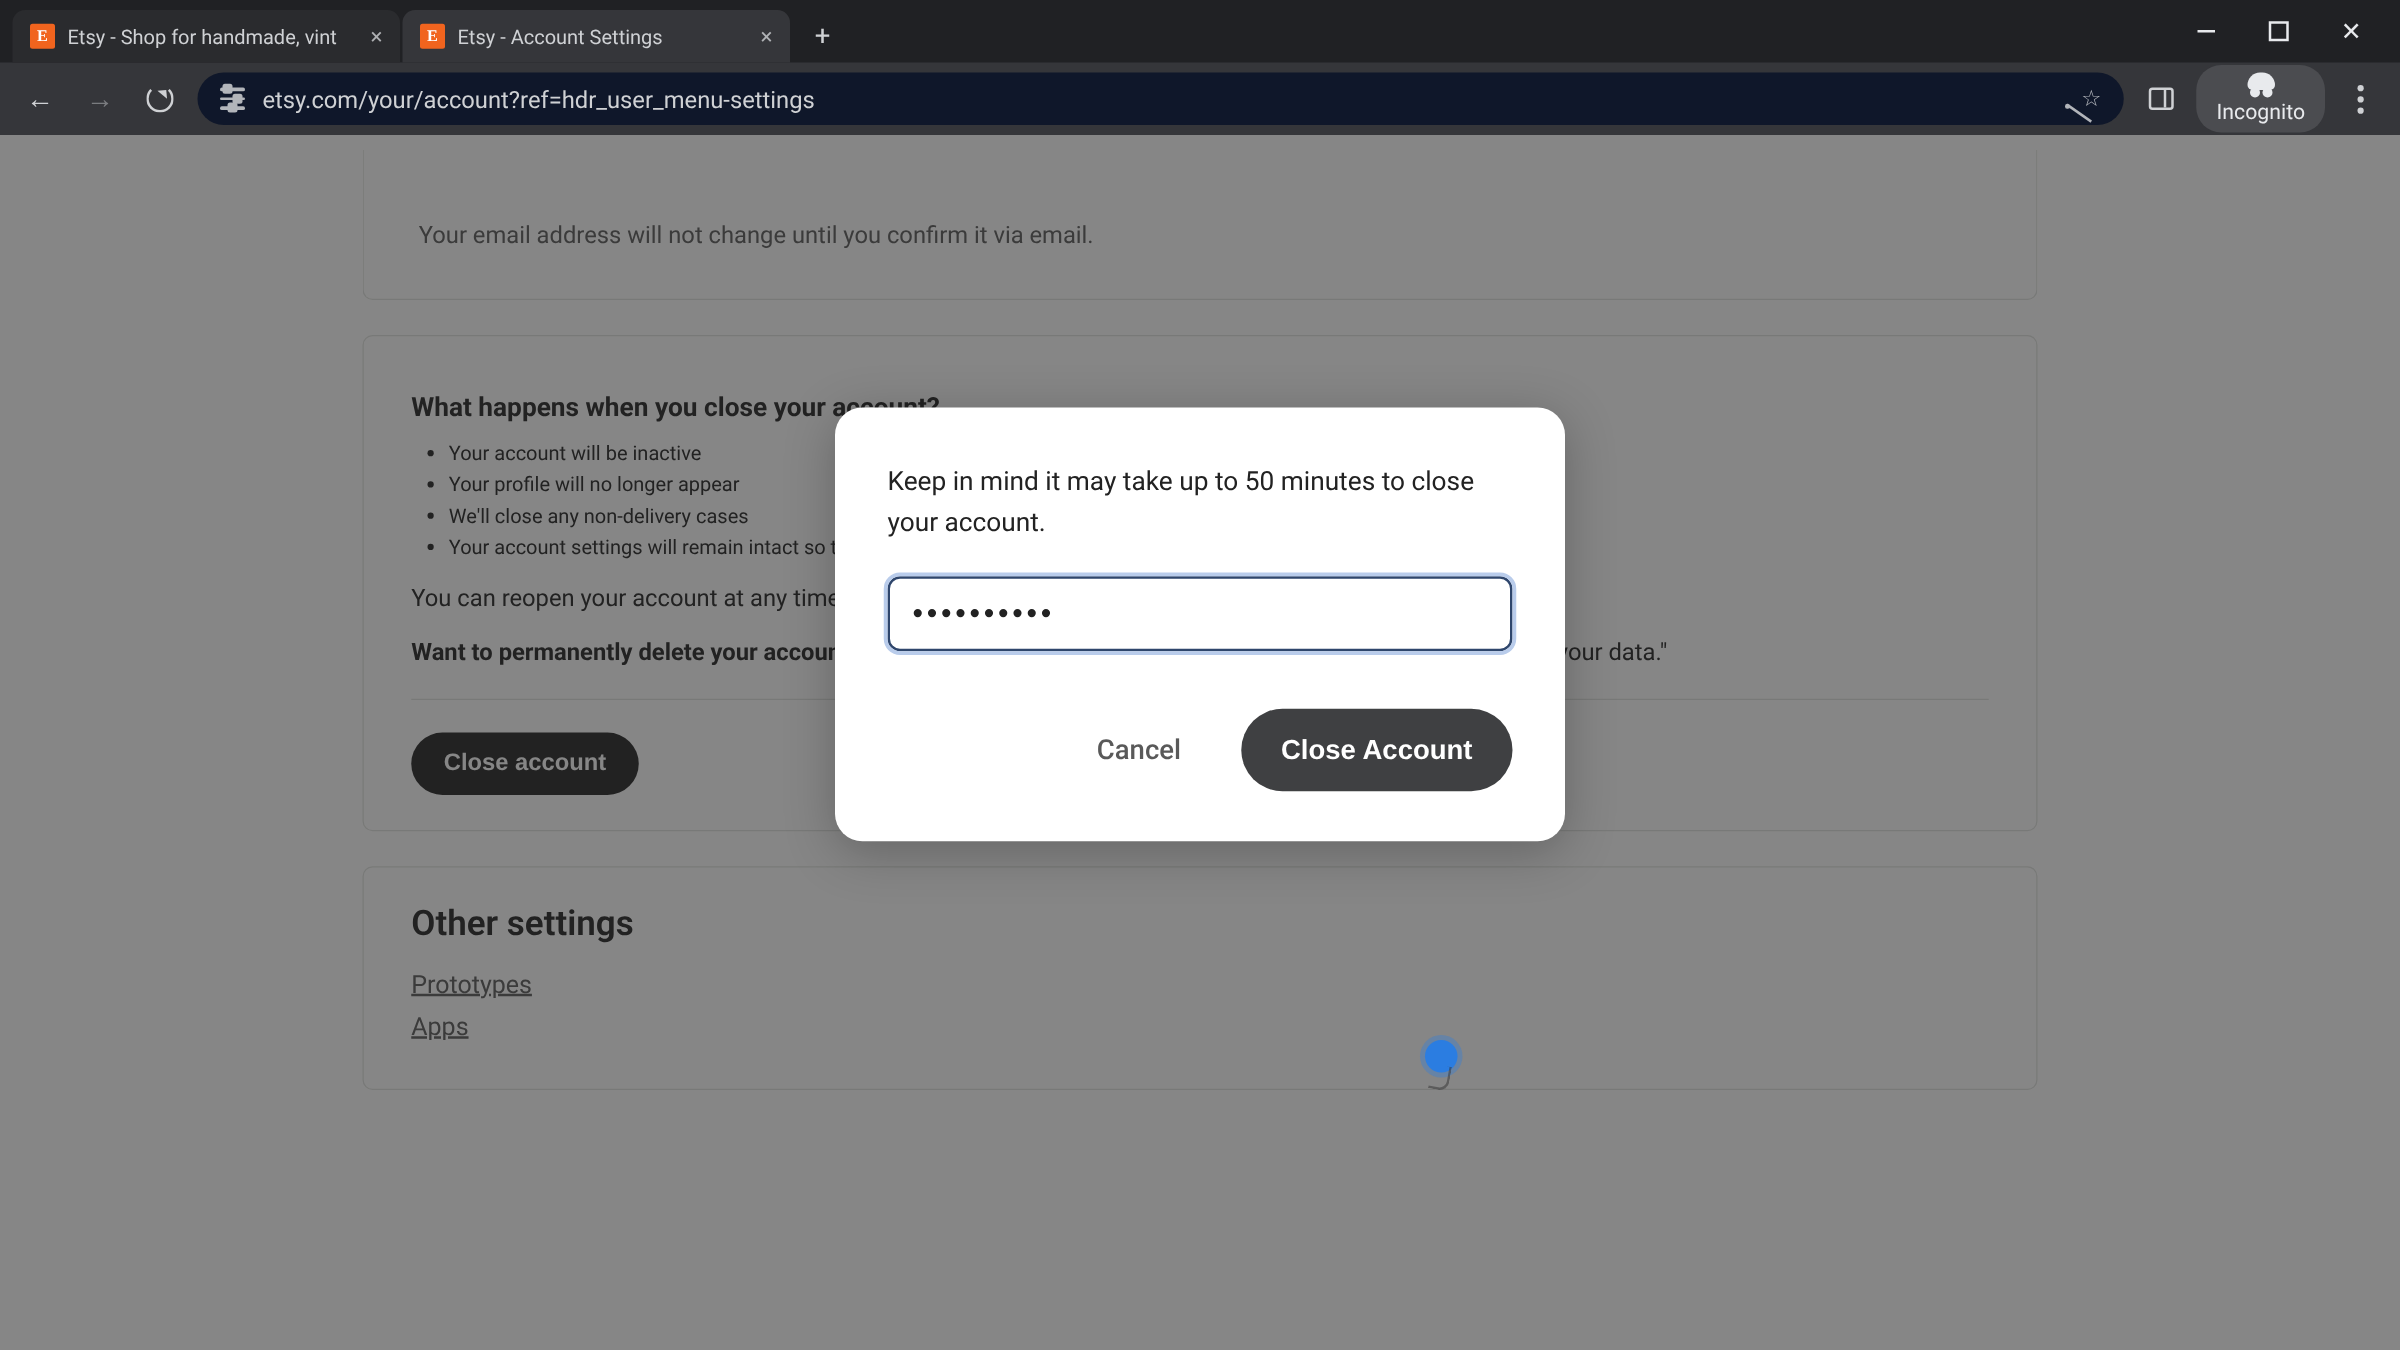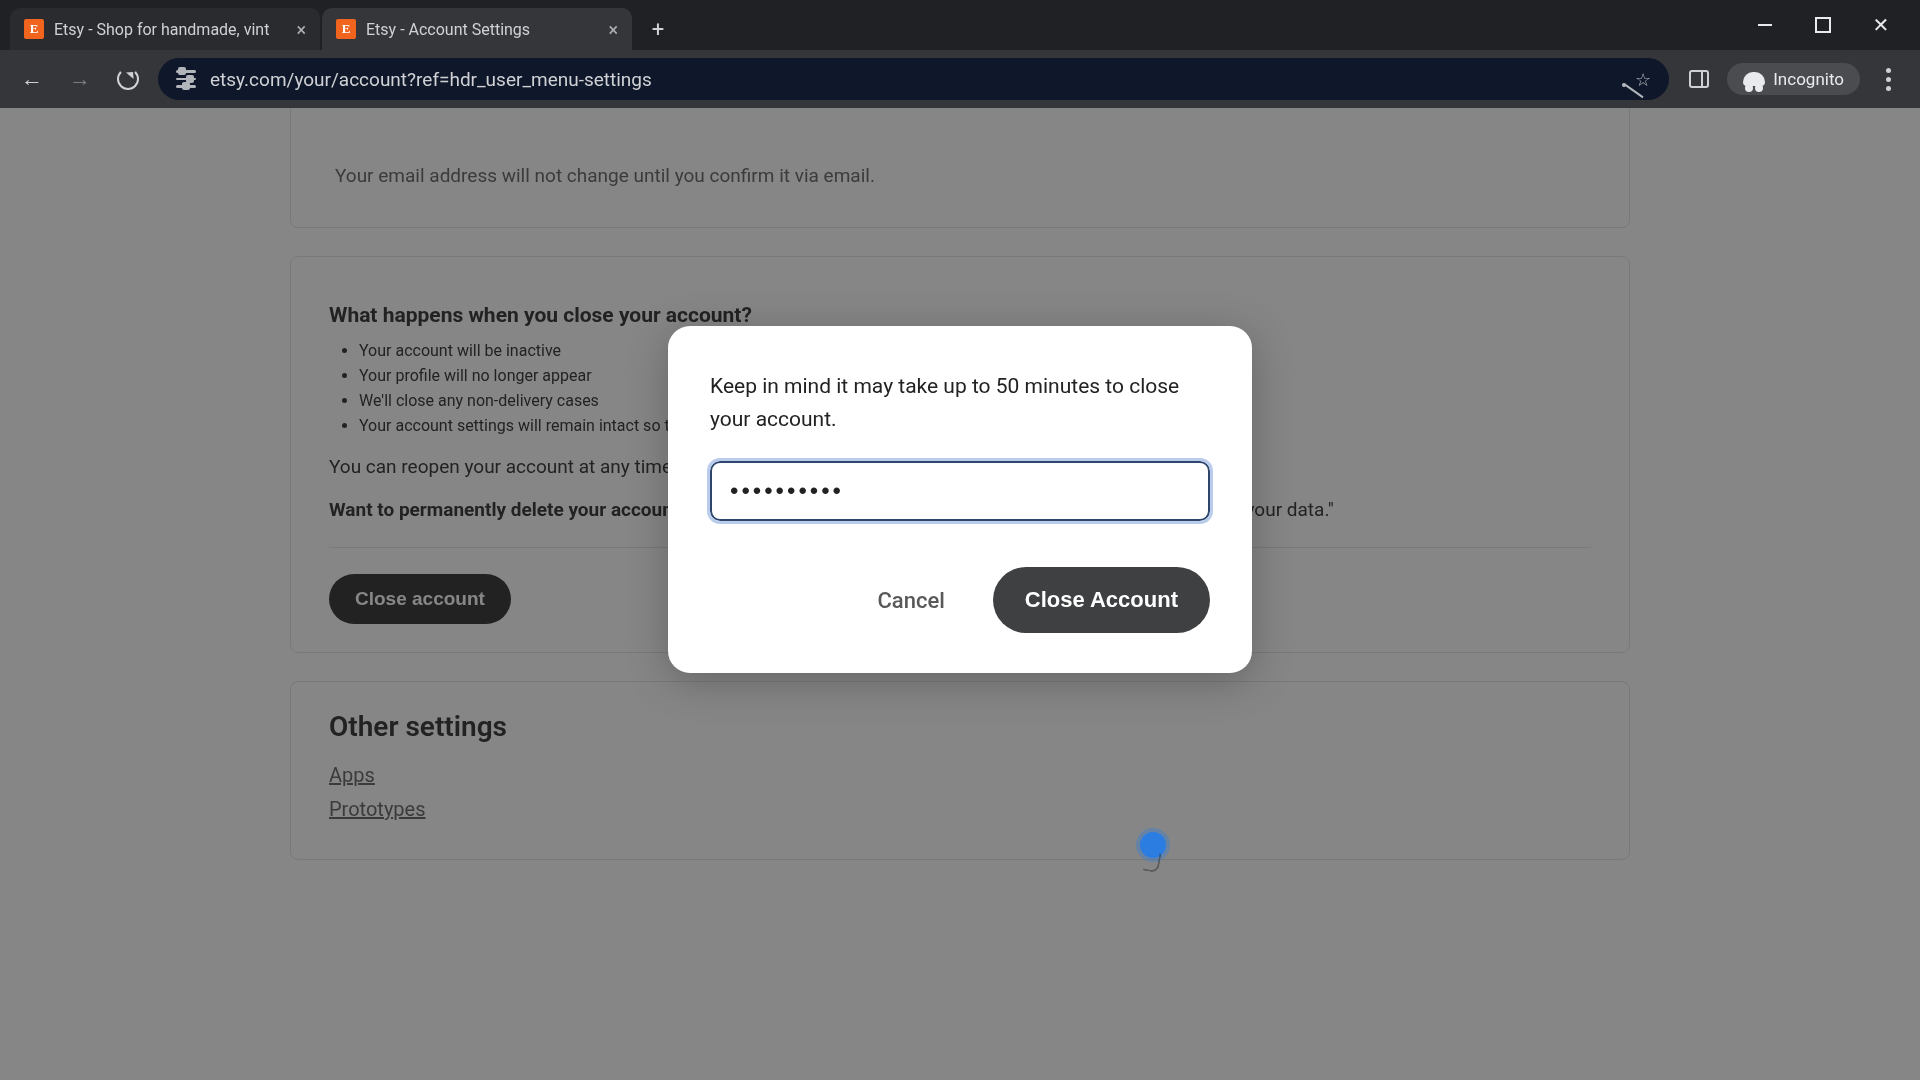--- a/index.html
+++ b/index.html
@@ -61,21 +61,21 @@
     flex:1; height:42px; background:#0f172a; border-radius:21px;
     display:flex; align-items:center; padding:0 18px; gap:14px;
     color:#cfd1d4; font-size:19px;
   }
   .addr-icon { opacity:.85; font-size:18px; }
   .addr-text { flex:1; white-space:nowrap; overflow:hidden; }
   .right-icons { display:flex; align-items:center; gap:10px; }
   .incognito-chip {
     display:flex; align-items:center; gap:8px;
     background:#4b4c50; border-radius:20px; padding:6px 16px;
-    color:#e8eaed; font-size:17px;
+    color:#e8eaed; font-size:17px;flex-direction:column;
   }
   .incog-icon {
     width:22px; height:14px; border-radius:10px 10px 4px 4px;
     background:#e8eaed; position:relative;
   }
   .incog-icon::after{
     content:""; position:absolute; left:2px; bottom:-6px; width:8px; height:8px;
     border-radius:50%; background:#e8eaed; box-shadow:10px 0 0 #e8eaed;
   }
   .kebab { display:flex; flex-direction:column; gap:4px; padding:6px 10px;}
@@ -109,21 +109,21 @@
 
   
   .panel{width:20px;height:18px;border:2.5px solid #cfd1d4;border-radius:3px;position:relative;}
   .panel::after{content:"";position:absolute;right:4px;top:0;bottom:0;width:2.5px;background:#cfd1d4;}
 
   
   .viewport {
     position:absolute; left:0; right:0; top:108px; bottom:0;
     background:#fff; overflow:hidden;
   }
-  .page-inner { width:1340px; margin:0 auto; padding-top:0; }
+  .page-inner { width:1340px; margin:12px auto; padding-top:0; }
   .card {
     border:1px solid #e1e3df; border-radius:8px;
     padding:28px 38px; margin-top:28px; background:#fff;
   }
   .email-note { color:#595959; font-size:19px; padding:6px 0 16px 6px;}
   .email-card-top { border:1px solid #e1e3df; border-top:none; border-radius:0 0 8px 8px;
     padding:0 38px 24px 38px; }
   .black-pill {
     display:inline-block; background:#222; color:#fff; border-radius:30px;
     padding:14px 26px; font-size:19px; font-weight:600; border:none;
@@ -266,22 +266,22 @@
       </p>
       <p class="body">
         <strong>Want to permanently delete your account instead?</strong><span> Go to your Privacy settings and click "Request deletion of your data."</span>
       </p>
       <hr class="sep">
       <button class="black-pill">Close account</button>
     </div>
 
     <div class="card">
       <h2 class="section">Other settings</h2>
+      <a class="other-link">Prototypes</a>
       <a class="other-link">Apps</a>
-      <a class="other-link">Prototypes</a>
     </div>
 
   </div>
 </div>
 
 <div class="scrim"></div>
 <div class="modal">
   <p class="hint">Keep in mind it may take up to 50 minutes to close your account.</p>
   <input type="password" value="••••••••••" style="">
   <div class="actions">

